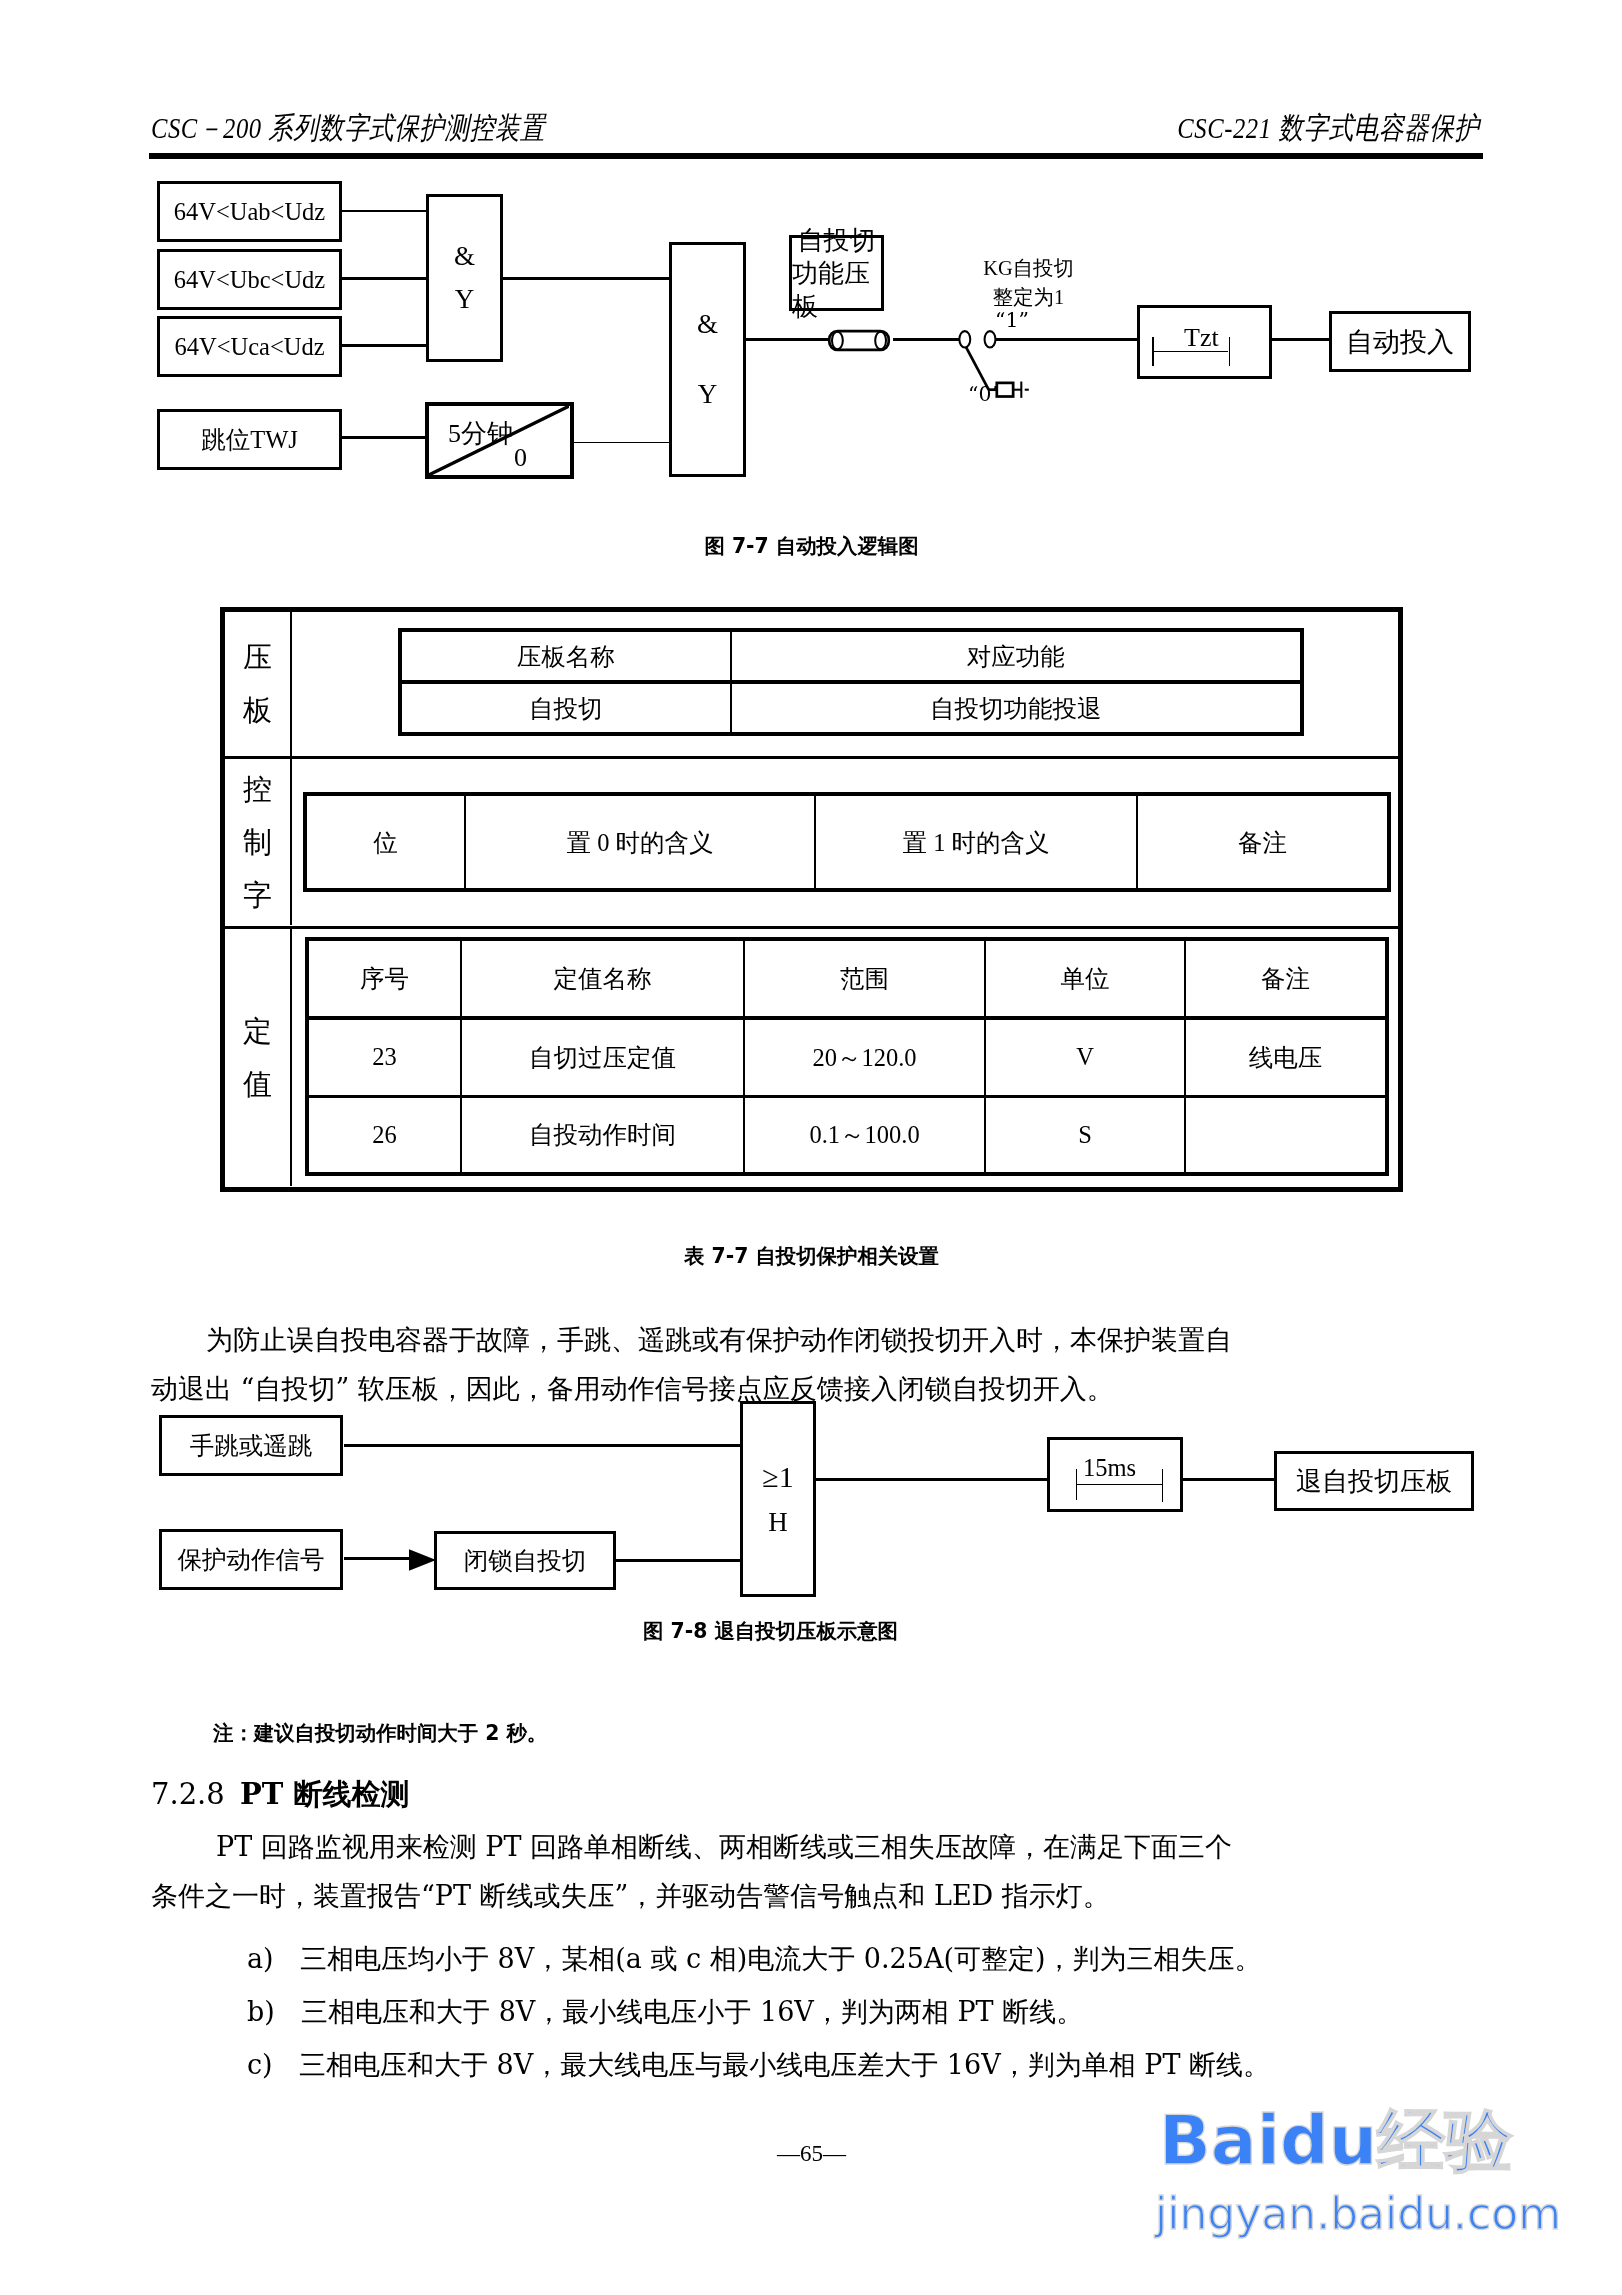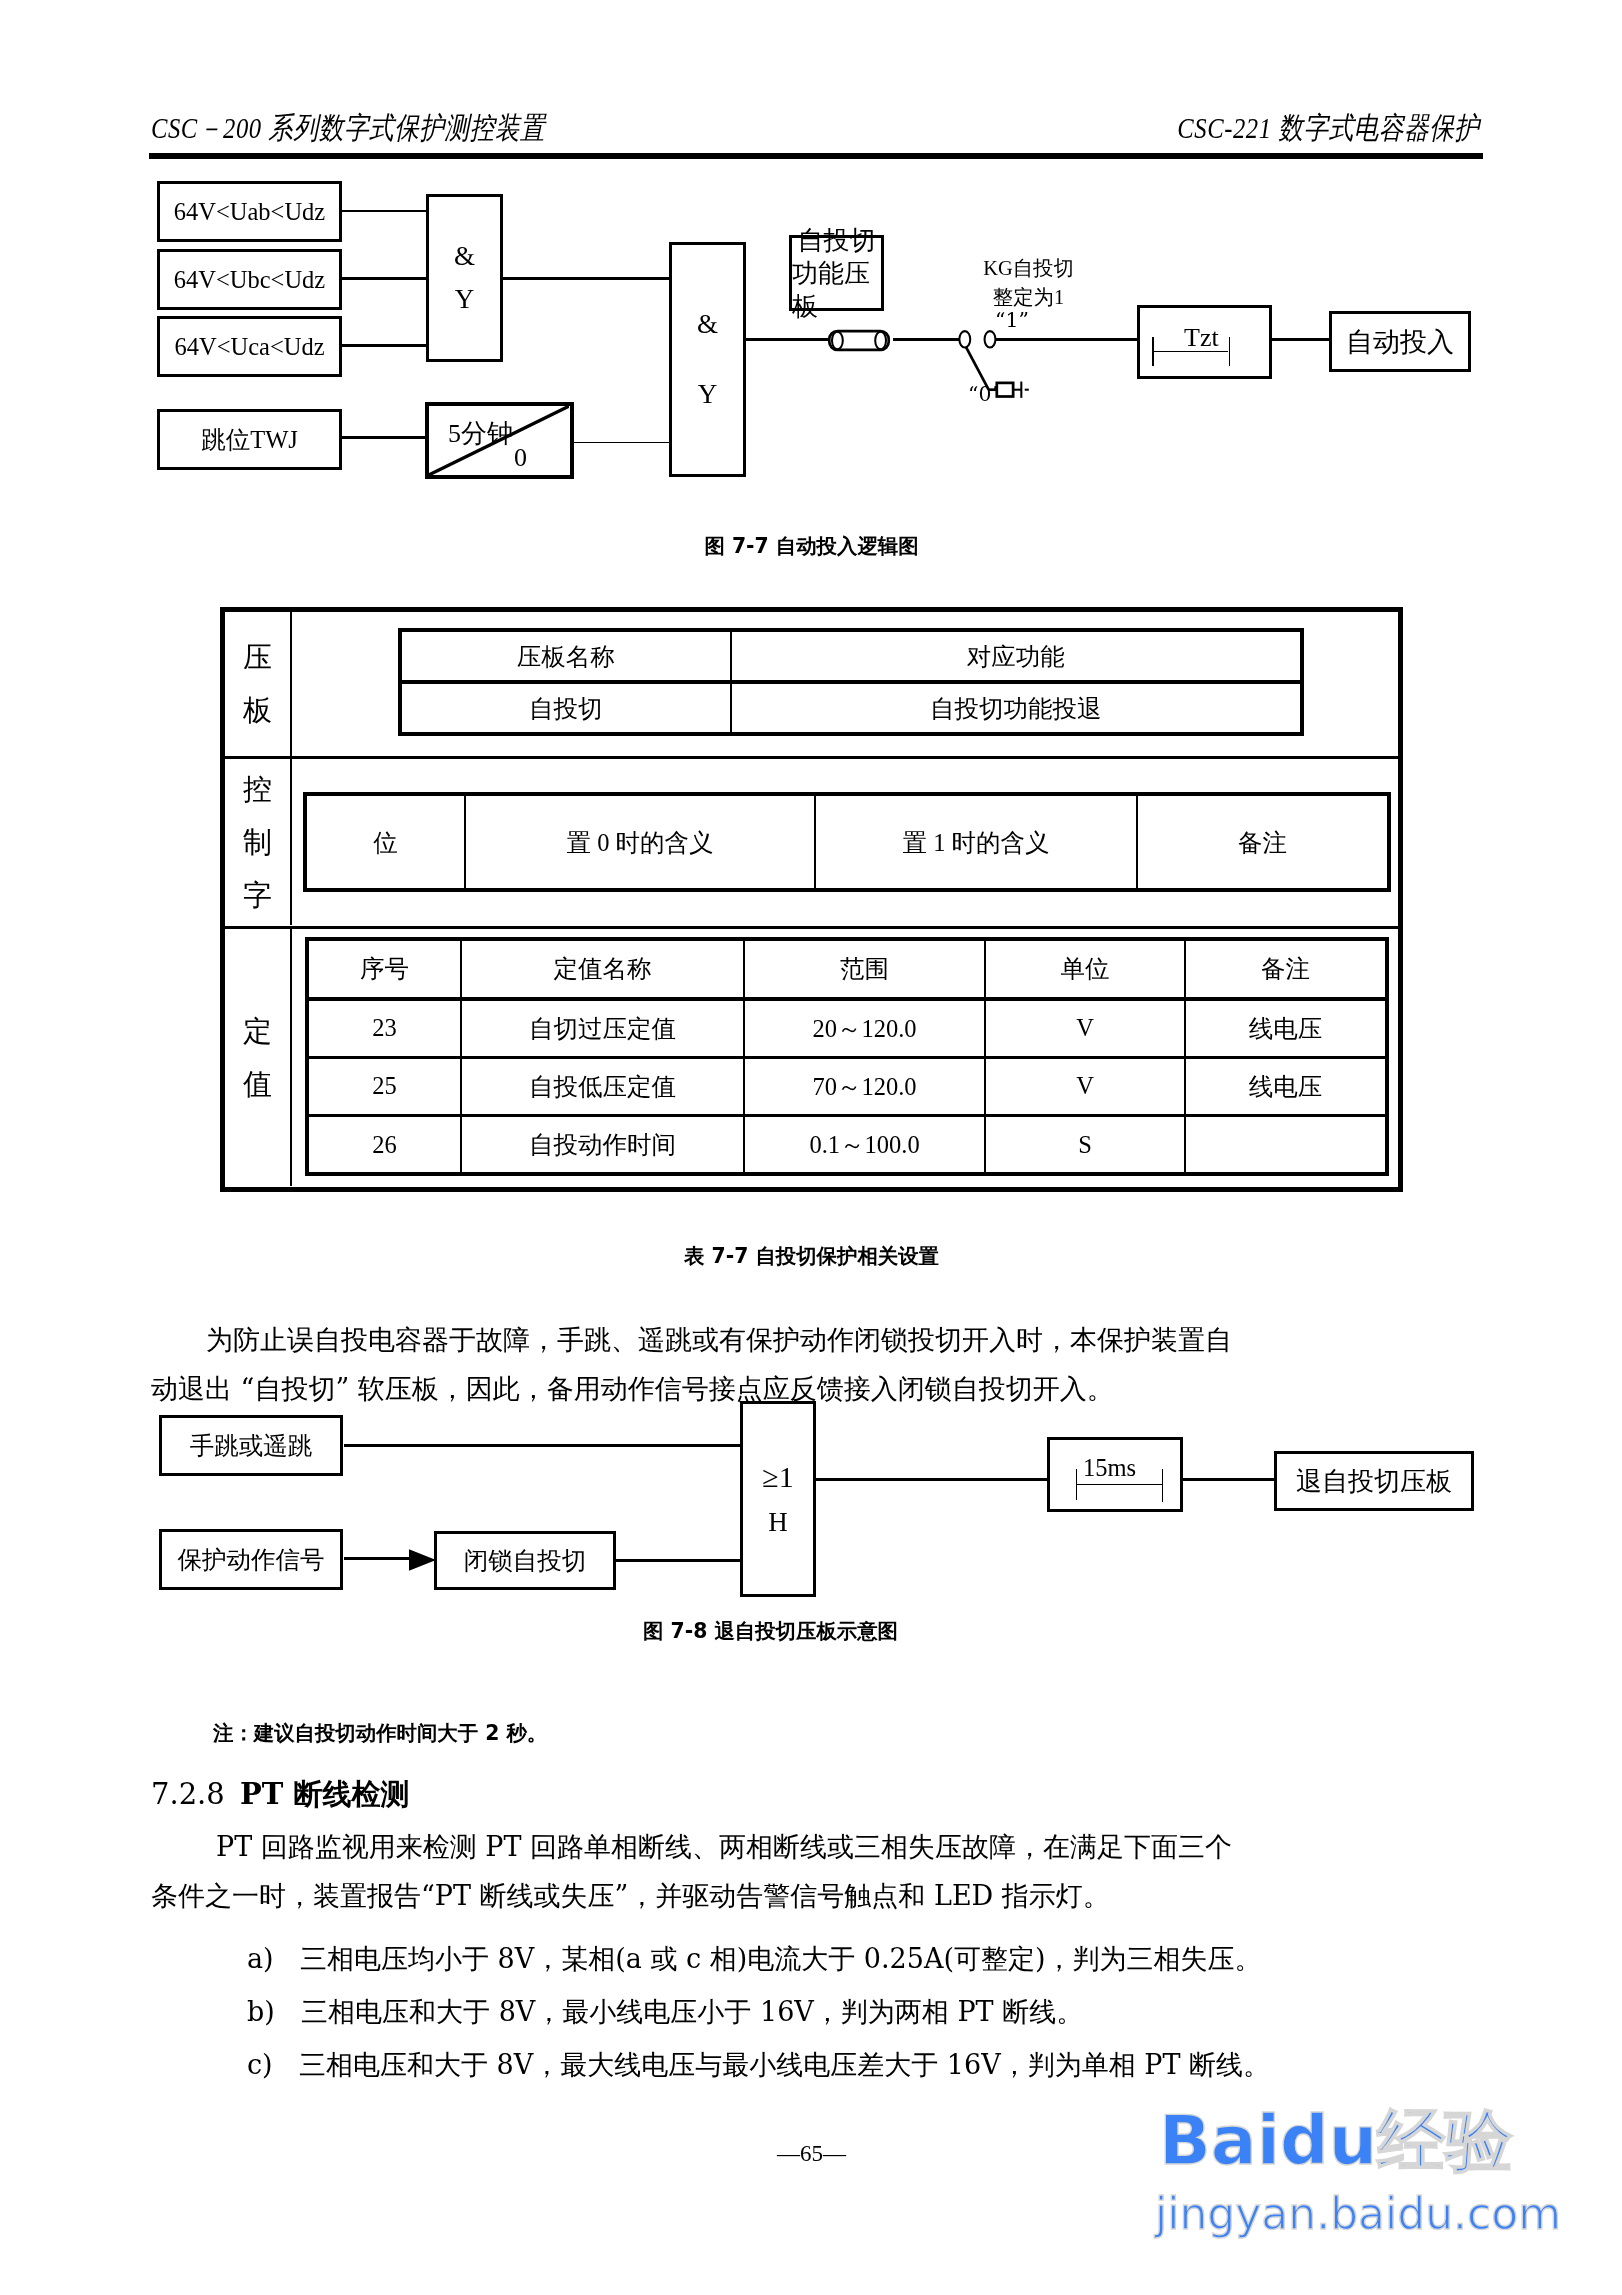--- a/index.html
+++ b/index.html
@@ -156,27 +156,20 @@
         <td style="width:198px">单位</td>
         <td>备注</td>
       </tr>
       <tr class="brow">
         <td>23</td>
         <td>自切过压定值</td>
         <td>20～120.0</td>
         <td>V</td>
         <td>线电压</td>
       </tr>
-      <tr class="brow">
-        <td>25</td>
-        <td>自投低压定值</td>
-        <td>70～120.0</td>
-        <td>V</td>
-        <td>线电压</td>
-      </tr>
       <tr>
         <td>26</td>
         <td>自投动作时间</td>
         <td>0.1～100.0</td>
         <td>S</td>
         <td></td>
       </tr>
     </tbody>
       </table>
   </div>

